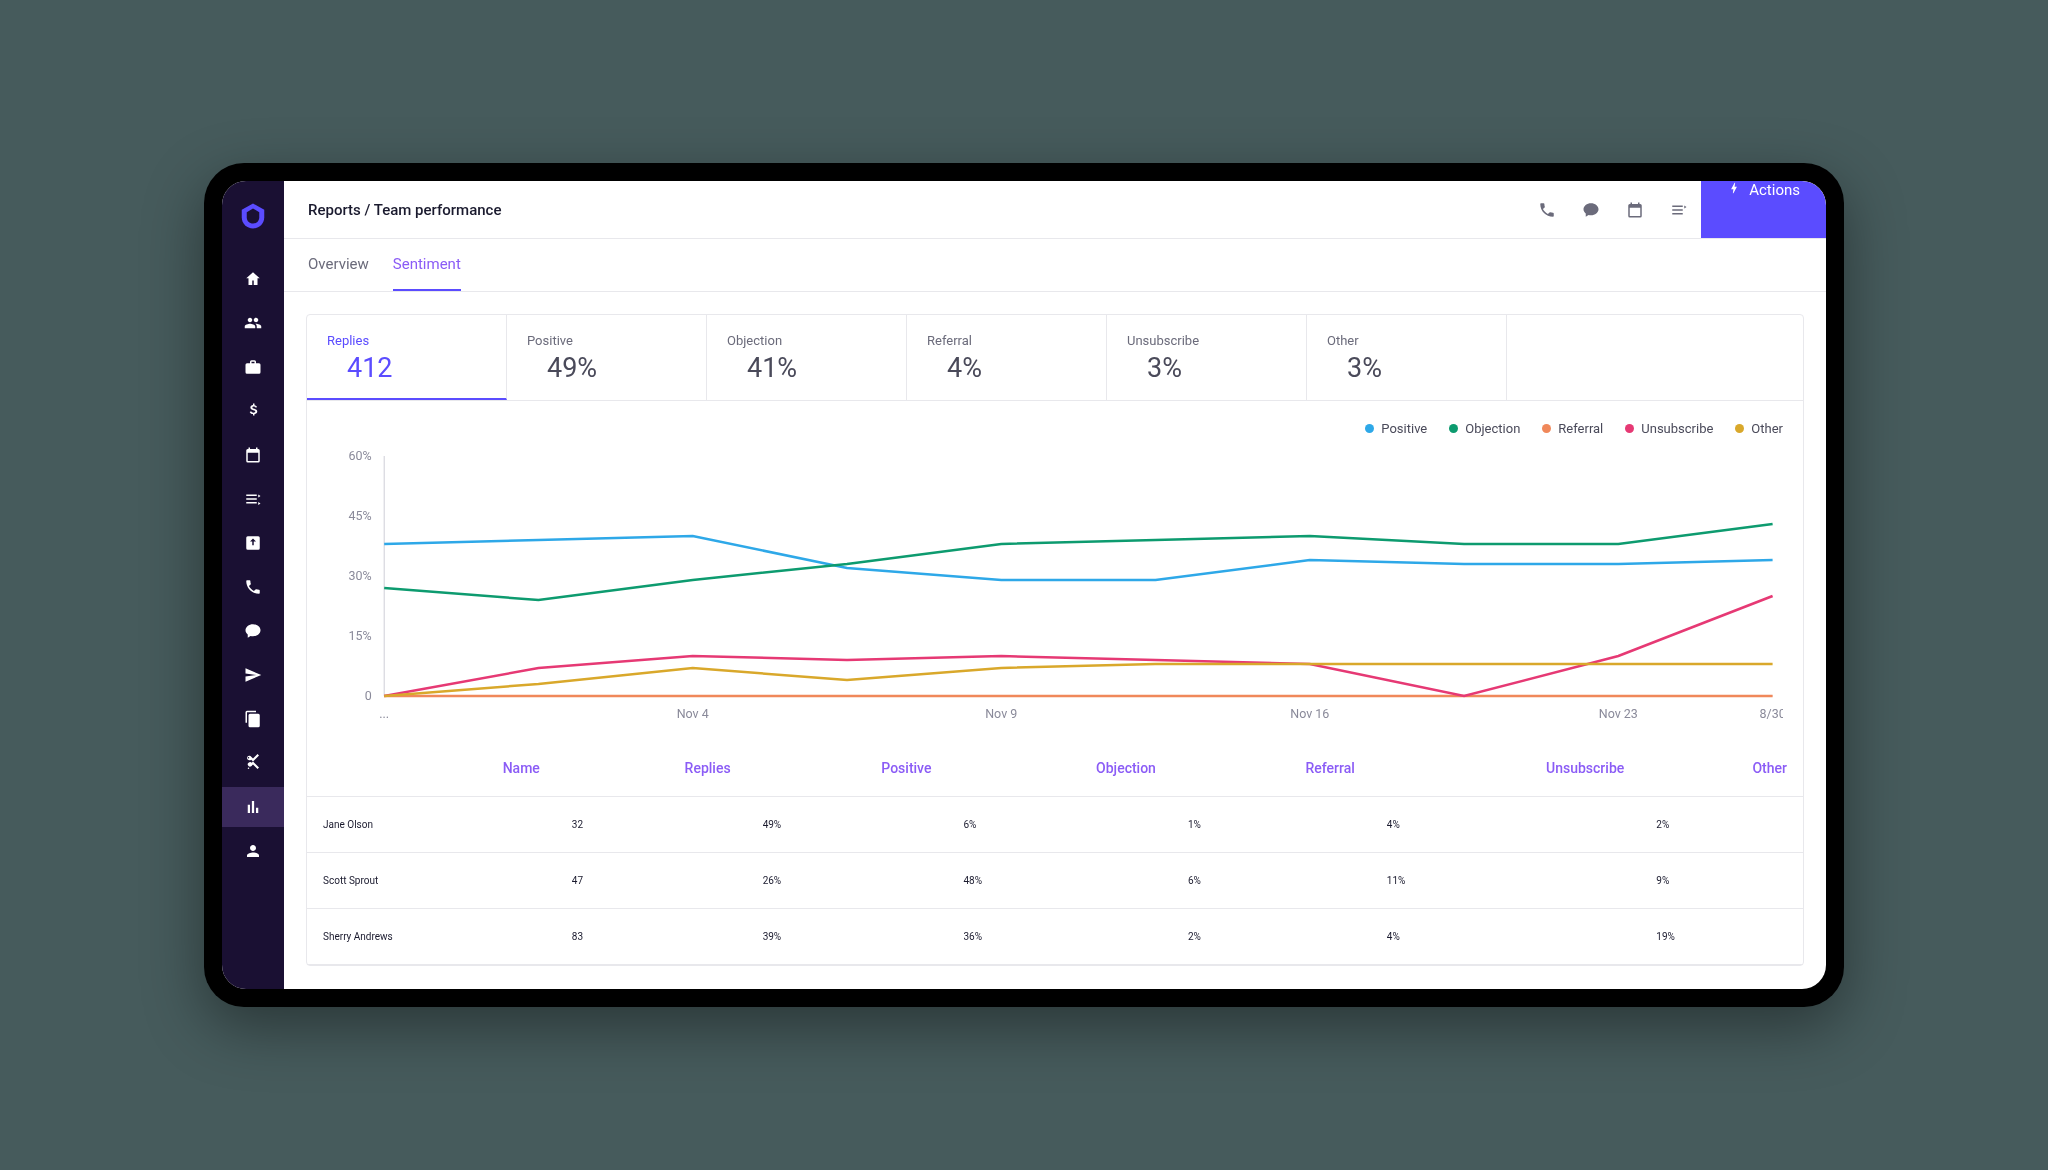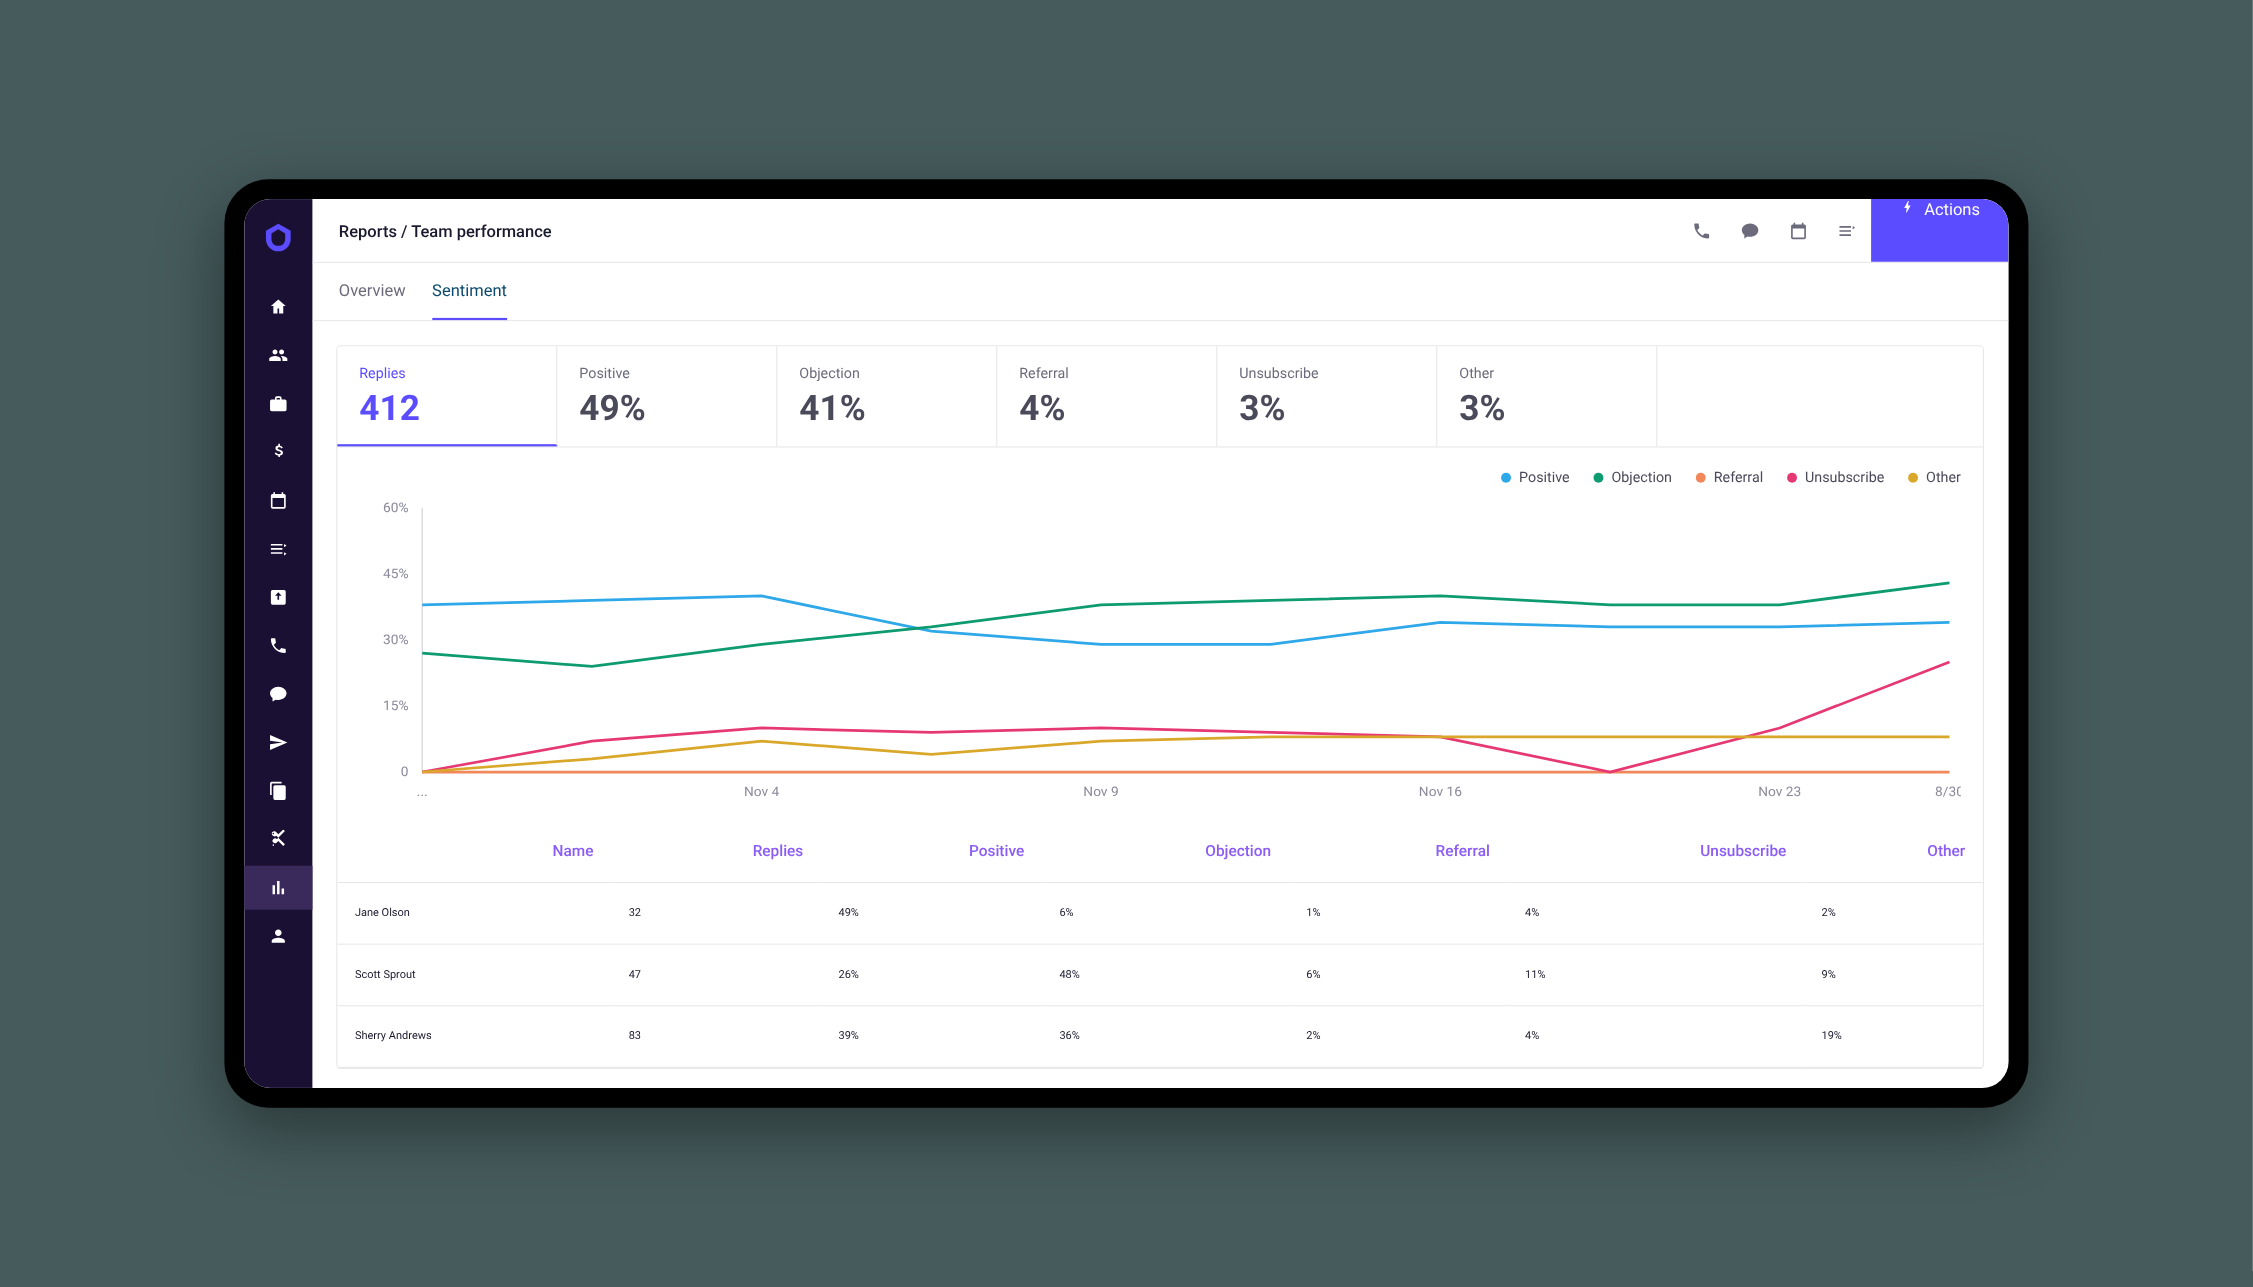--- a/index.html
+++ b/index.html
@@ -101,41 +101,41 @@
   padding: 0 24px;
   border-bottom: 1px solid #e8e8ec;
 }
 .tab {
   padding: 16px 0;
   font-size: 15px;
   color: #6b6b7b;
   cursor: pointer;
   border-bottom: 2px solid transparent;
 }
-.tab.active { color: #0c4a6e; border-bottom-color: #5b4cff; }
+.tab.active { color: #8b5cf6; border-bottom-color: #5b4cff; }
 .content { padding: 22px; flex: 1; overflow: auto; }
 .card {
   border: 1px solid #e8e8ec;
   border-radius: 4px;
   padding: 0;
 }
 .metrics {
   display: flex;
   border-bottom: 1px solid #e8e8ec;
 }
 .metric {
   flex: 0 0 200px;
   padding: 18px 20px 14px;
   border-right: 1px solid #e8e8ec;
   cursor: pointer;
 }
 .metric.active { border-bottom: 2px solid #5b4cff; }
 .metric-label { font-size: 13px; color: #6b6b7b; margin-bottom: 4px; }
 .metric.active .metric-label { color: #5b4cff; }
-.metric-value { font-size: 32px; font-weight: 700; color: #4a4a5a; }
+.metric-value { font-size: 27px; font-weight: 400; color: #4a4a5a; margin-left: 20px; }
 .metric.active .metric-value { color: #5b4cff; }
 .chart-area { padding: 20px 20px 10px; position: relative; }
 .legend {
   display: flex;
   justify-content: flex-end;
   gap: 22px;
   margin-bottom: 10px;
   font-size: 13px;
   color: #4a4a5a;
 }

